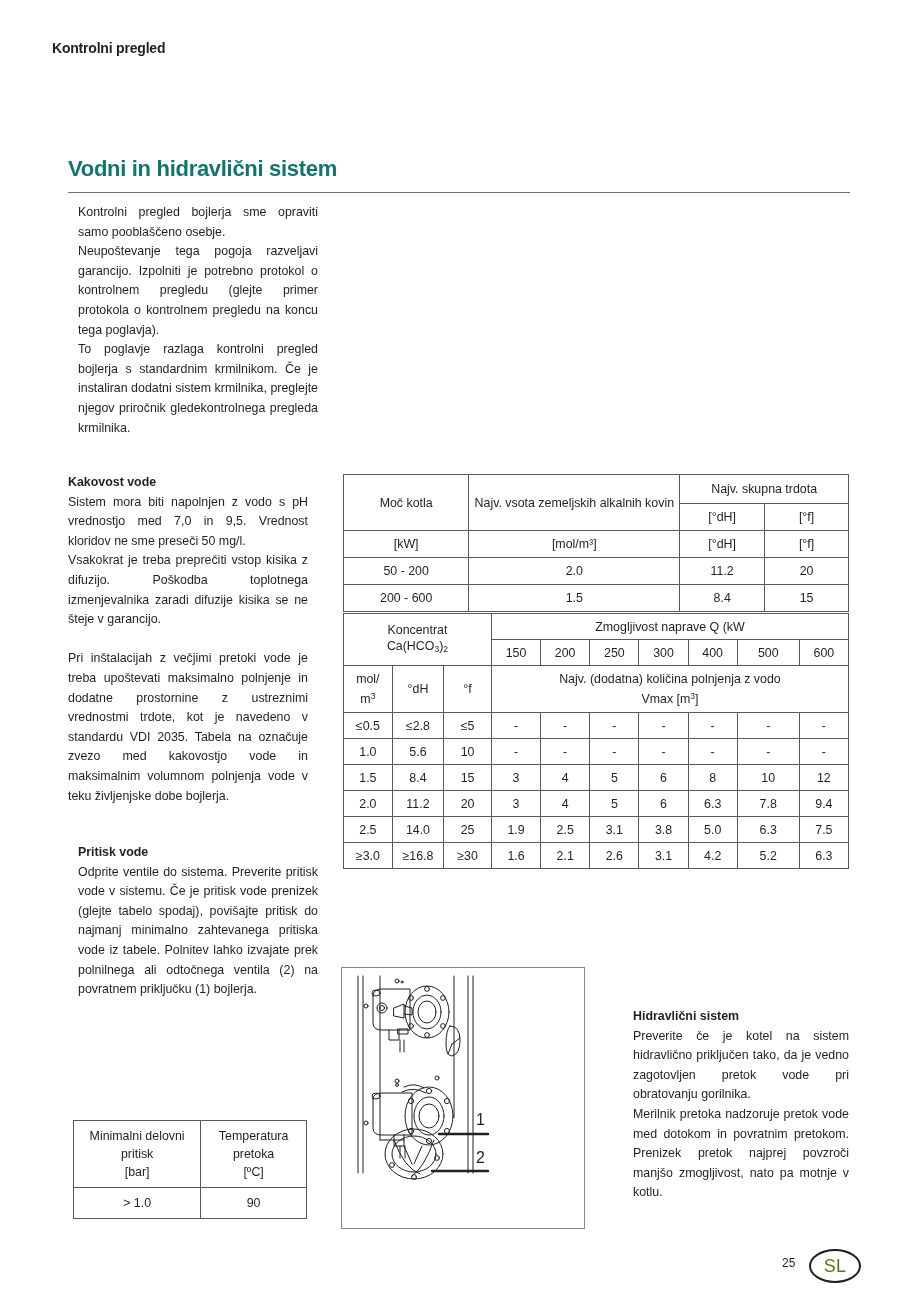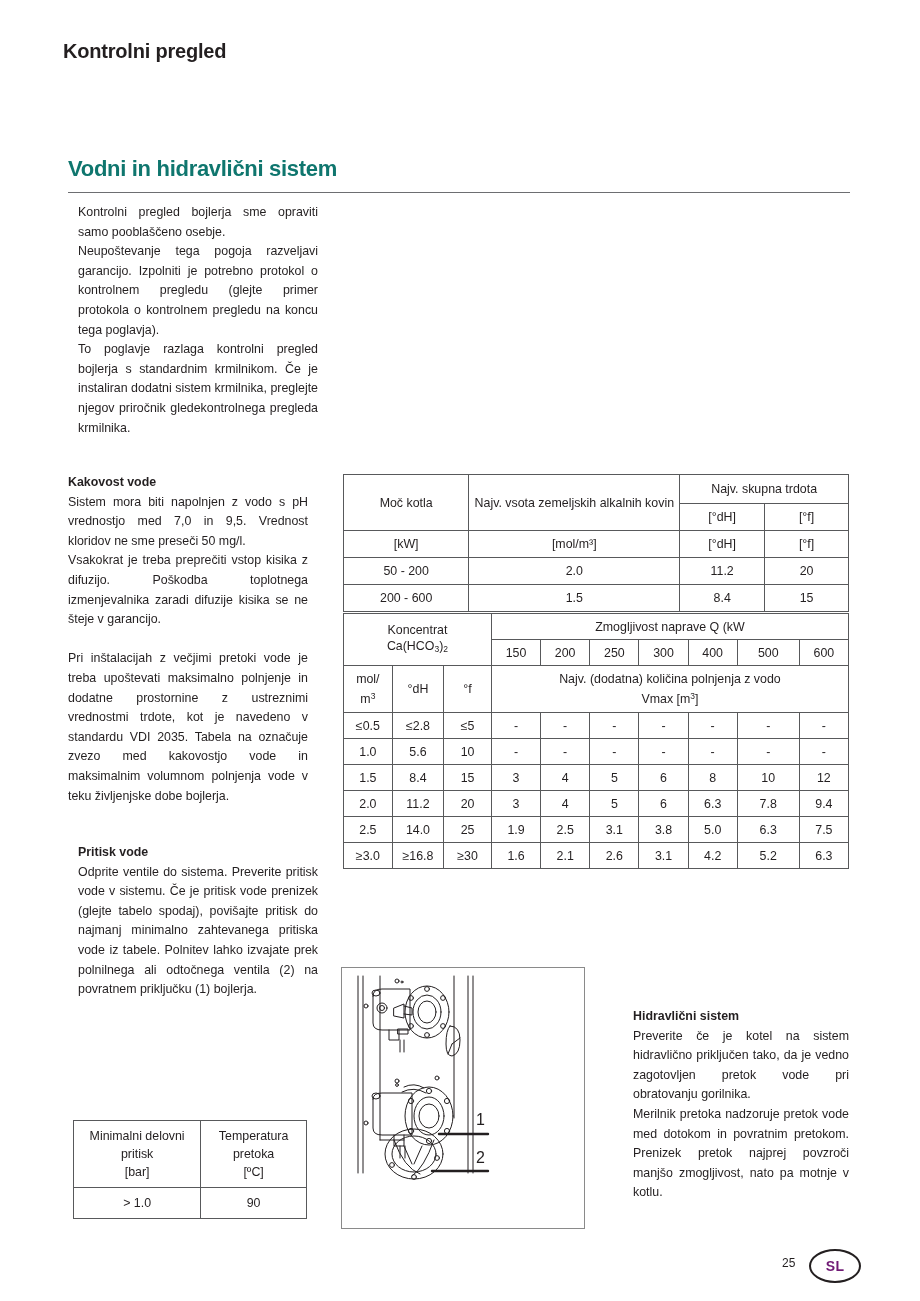--- a/index.html
+++ b/index.html
@@ -12,23 +12,23 @@
     height: 1301px;
     position: relative;
     font-family: "Liberation Sans", sans-serif;
     color: #231f20;
     overflow: hidden;
   }
 
   
   .page-header {
     position: absolute;
-    left: 63px;
+    left: 52px;
     top: 40px;
-    font-size: 20px;
+    font-size: 14px;
     font-weight: bold;
     letter-spacing: -0.2px;
     color: #231f20;
   }
 
   .section-title {
     position: absolute;
     left: 68px;
     top: 156px;
     font-size: 22px;
@@ -156,24 +156,24 @@
     position: absolute;
     left: 809px;
     top: 1249px;
     width: 48px;
     height: 30px;
     border: 2.2px solid #231f20;
     border-radius: 50%;
     display: flex;
     align-items: center;
     justify-content: center;
-    font-size: 14px;
-    font-weight: bold;
+    font-size: 18px;
+    font-weight: normal;
     letter-spacing: 0.3px;
-    color: #701a75;
+    color: #4d7c0f;
   }
 </style>
 </head>
 <body>
 
 <div class="page-header">Kontrolni pregled</div>
 
 <div class="section-title">Vodni in hidravlični sistem</div>
 <div class="title-rule"></div>
 

